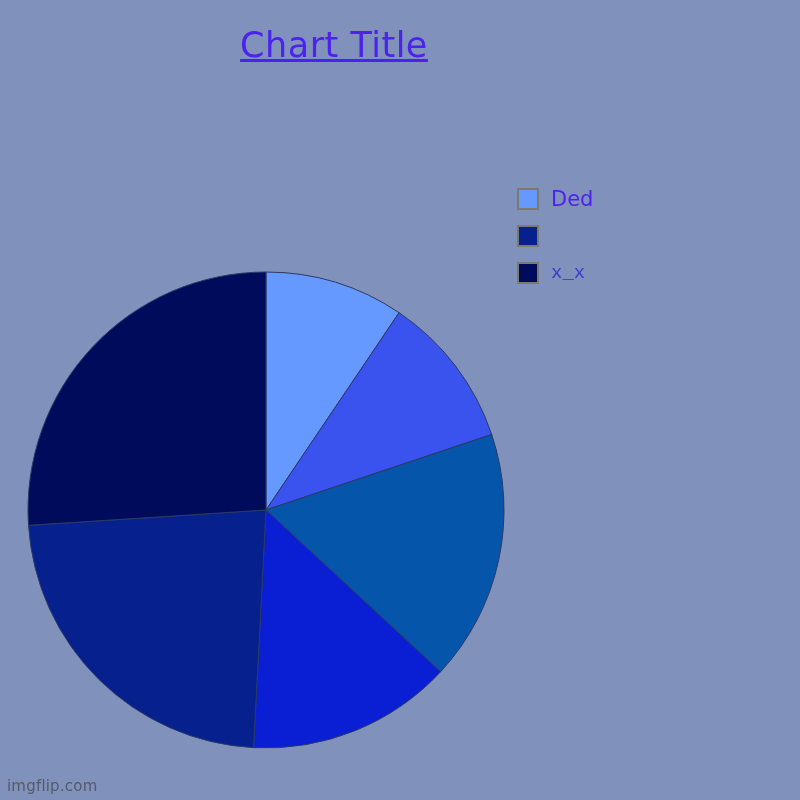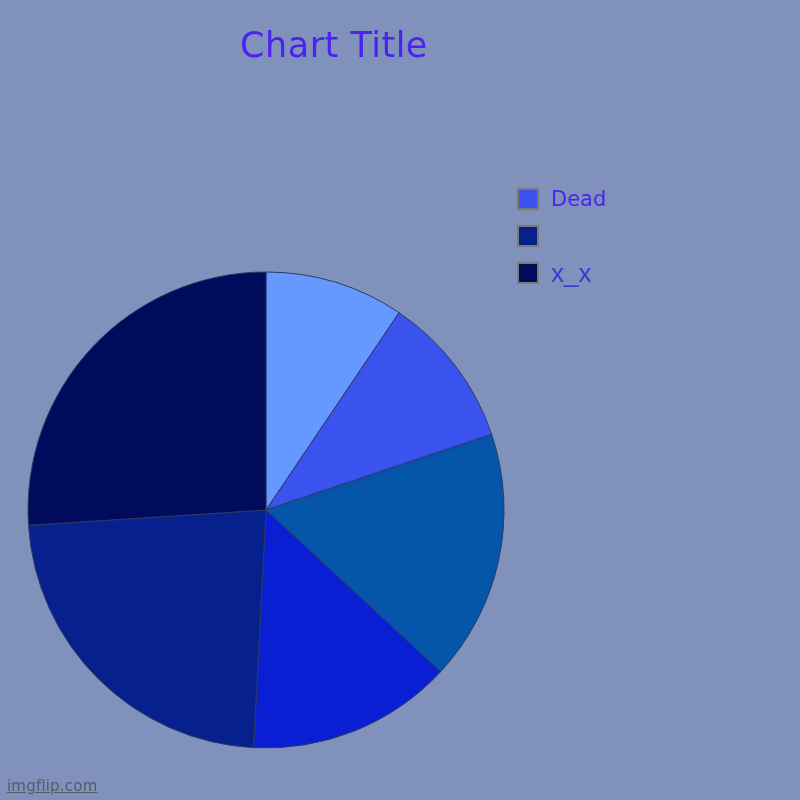--- a/index.html
+++ b/index.html
@@ -25,20 +25,21 @@
     left: 0;
     top: 22px;
     width: 668px;
     text-align: center;
     font-size: 35px;
     font-weight: normal;
     color: #4b22ee;
     letter-spacing: 0.5px;
     line-height: 46px;
     white-space: nowrap;
+    text-decoration: underline;
   }
   #pie-wrap {
     position: absolute;
     left: 28px;
     top: 272px;
     width: 476px;
     height: 476px;
   }
   #pie-svg {
     display: block;
@@ -65,22 +66,22 @@
     flex: 0 0 auto;
   }
   .legend-label {
     margin-left: 12px;
     font-size: 21px;
     color: #4b22ee;
     white-space: nowrap;
     line-height: 22px;
   }
   .legend-label.mono {
-    font-family: Liberation Sans, sans-serif;
-    font-size: 26px;
+    font-family: Liberation Mono, monospace;
+    font-size: 19px;
     color: #3a3acc;
   }
   #watermark {
     position: absolute;
     left: 7px;
     bottom: 5px;
     font-size: 15px;
     color: #555a66;
     font-family: "DejaVu Sans", sans-serif;
     letter-spacing: 0.2px;
@@ -101,27 +102,27 @@
           <path d="M 238 238 L 463.70 162.48 A 238 238 0 0 1 412.63 399.71 Z" fill="#0556aa" stroke="#2b3a66" stroke-width="1"></path>
           <path d="M 238 238 L 412.63 399.71 A 238 238 0 0 1 225.54 475.67 Z" fill="#0a1fd4" stroke="#2b3a66" stroke-width="1"></path>
           <path d="M 238 238 L 225.54 475.67 A 238 238 0 0 1 0.50 253.36 Z" fill="#06218e" stroke="#2b3a66" stroke-width="1"></path>
           <path d="M 238 238 L 0.50 253.36 A 238 238 0 0 1 238.00 0.00 Z" fill="#000b5c" stroke="#2b3a66" stroke-width="1"></path>
         </g>
     </svg>
   </div>
 
   <div id="legend">
       <div class="legend-row">
-        <span class="legend-swatch" style="background: rgb(58, 82, 238);"></span>
-        <span class="legend-label">Dead</span>
+        <span class="legend-swatch" style="background: rgb(102, 153, 255);"></span>
+        <span class="legend-label">Ded</span>
       </div>
       <div class="legend-row">
         <span class="legend-swatch" style="background: rgb(6, 33, 142);"></span>
       </div>
       <div class="legend-row">
         <span class="legend-swatch" style="background: rgb(0, 11, 92);"></span>
         <span class="legend-label mono">x_x</span>
       </div>
     </div>
 
-  <div id="watermark" style="color: rgb(85, 90, 102); text-decoration: underline;">imgflip.com</div>
+  <div id="watermark" style="color: rgb(85, 90, 102);">imgflip.com</div>
 
 </div>
 
 </body></html>

